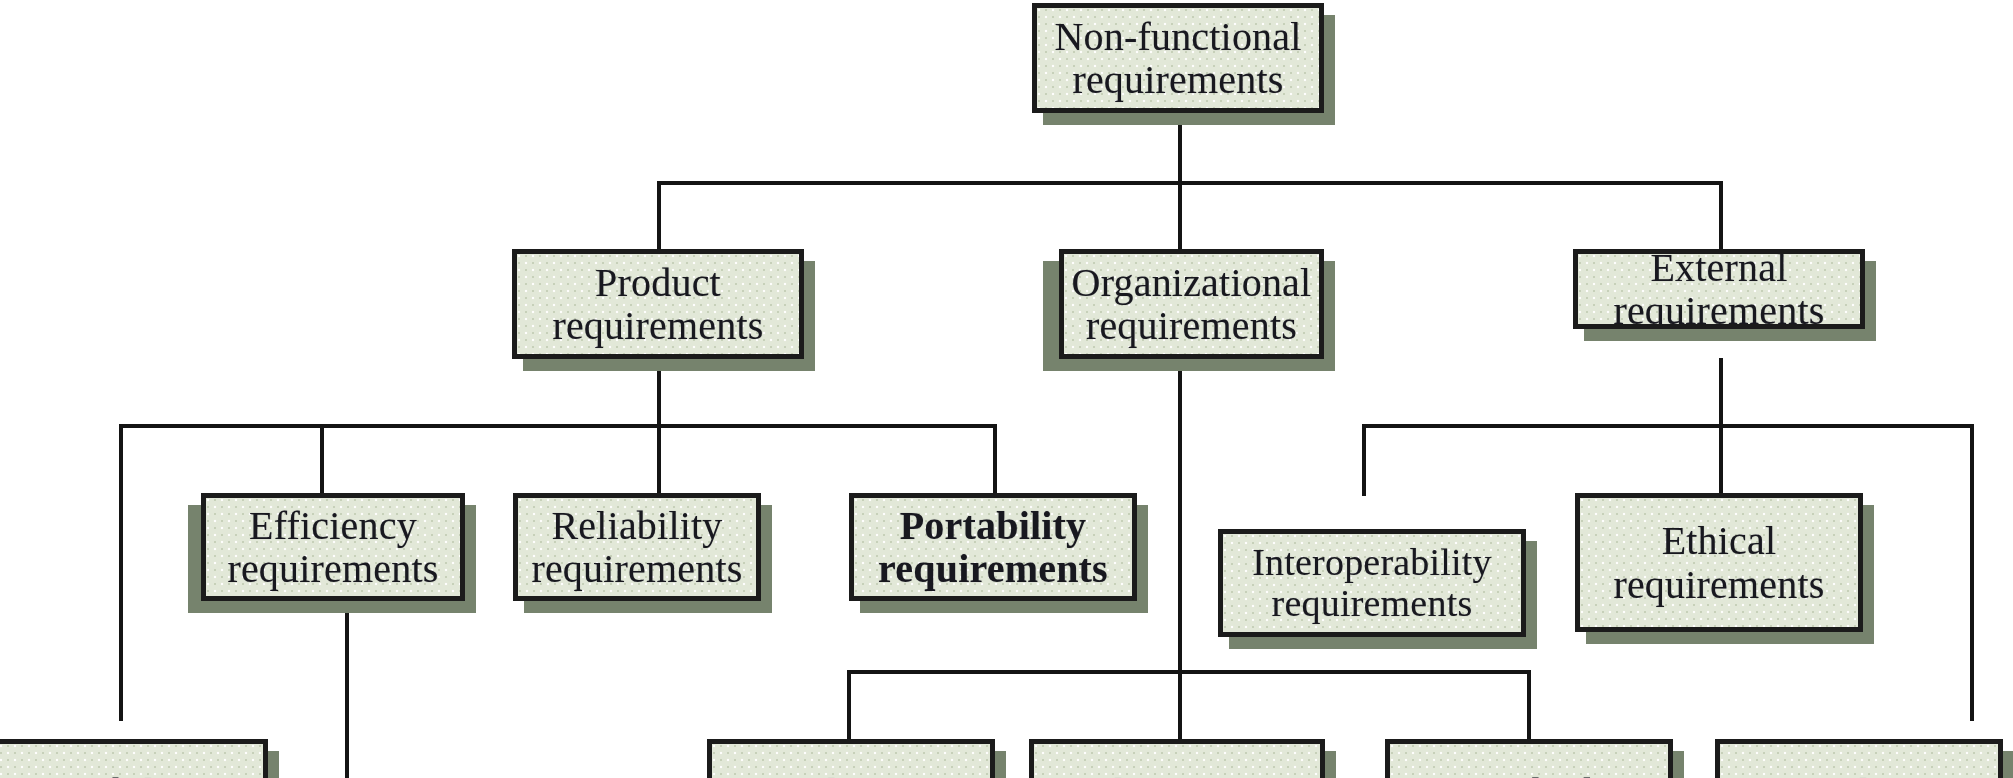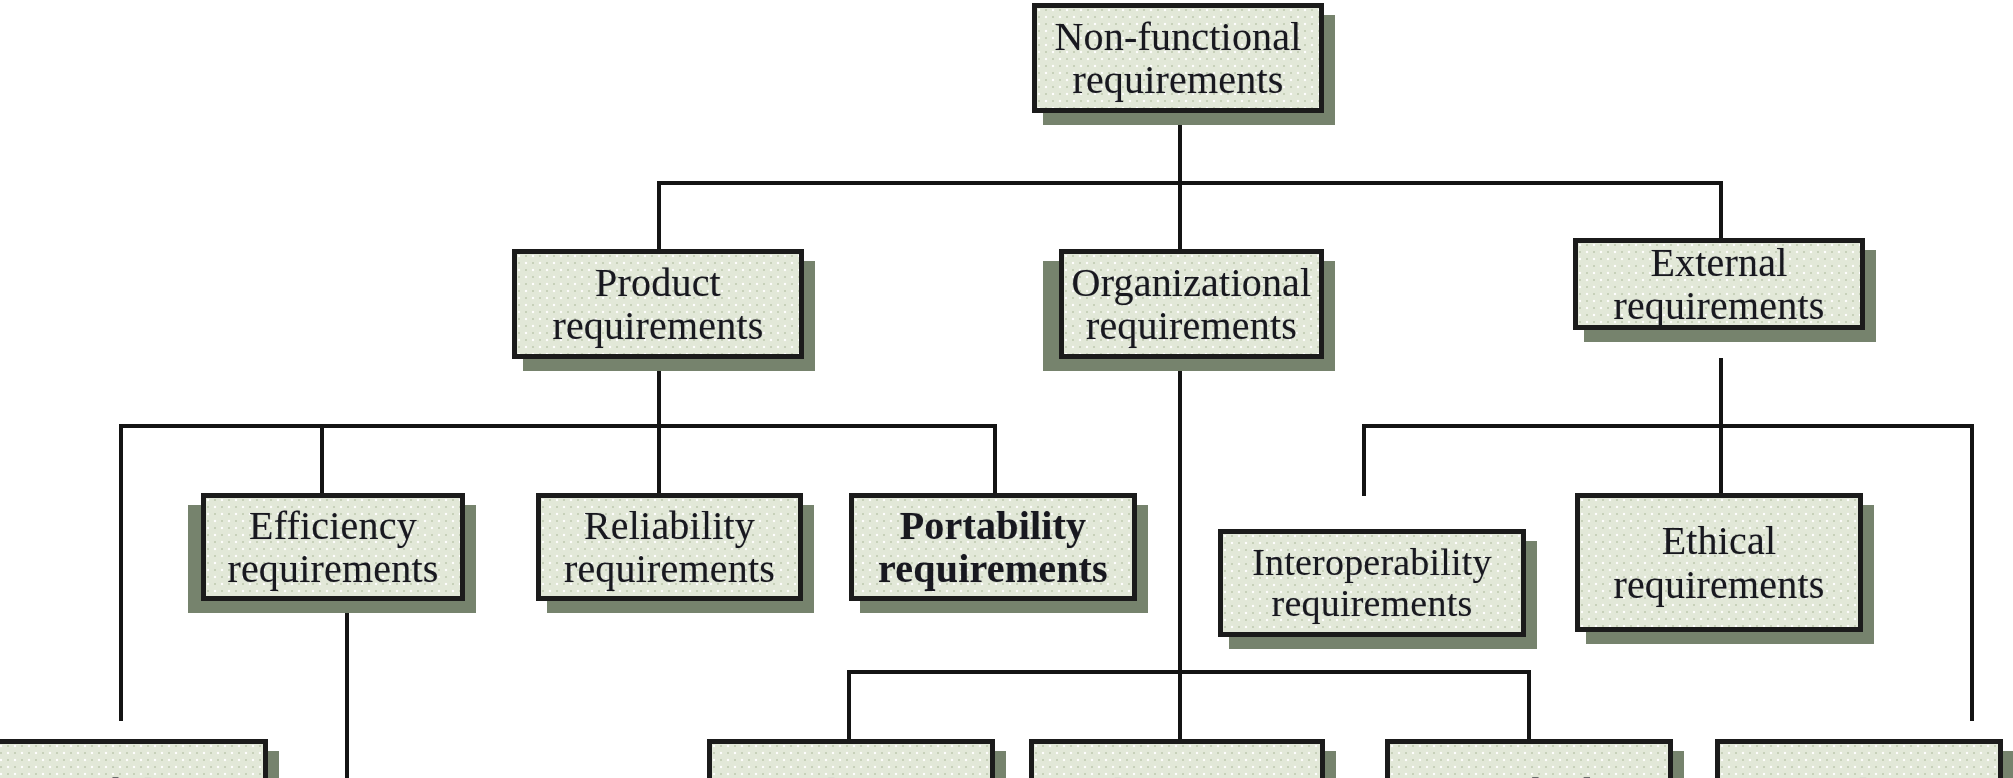--- a/index.html
+++ b/index.html
@@ -99,37 +99,37 @@
   </div>
 
   <div class="node" style="left:1032px;top:249px;width:292px;height:110px;padding-left:27px;">
     <div class="shadow"></div>
     <div class="boxface">
       <span class="label">Organizational
 requirements</span>
     </div>
   </div>
 
-  <div class="node" style="left:1573px;top:238px;width:292px;height:92px;">
+  <div class="node" style="left:1573px;top:249px;width:292px;height:80px;">
     <div class="shadow"></div>
     <div class="boxface">
       <span class="label">External
 requirements</span>
     </div>
   </div>
 
   <div class="node" style="left:177px;top:493px;width:288px;height:108px;padding-left:24px;">
     <div class="shadow"></div>
     <div class="boxface">
       <span class="label">Efficiency
 requirements</span>
     </div>
   </div>
 
-  <div class="node" style="left:536px;top:493px;width:267px;height:108px;">
+  <div class="node" style="left:513px;top:493px;width:248px;height:108px;">
     <div class="shadow"></div>
     <div class="boxface">
       <span class="label">Reliability
 requirements</span>
     </div>
   </div>
 
   <div class="node" style="left:849px;top:493px;width:288px;height:108px;font-weight:bold;">
     <div class="shadow"></div>
     <div class="boxface">

